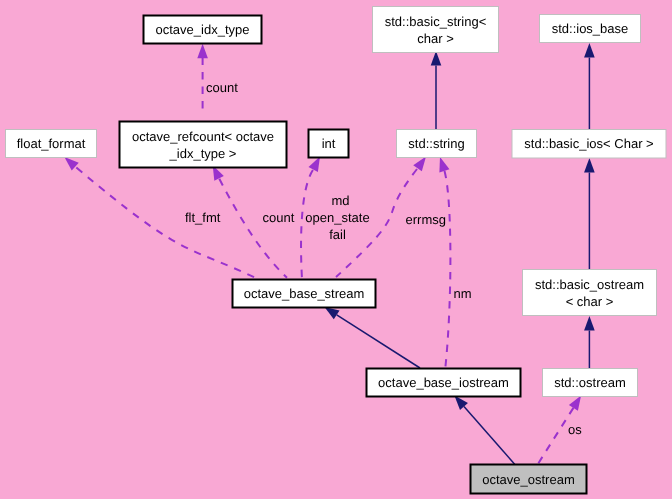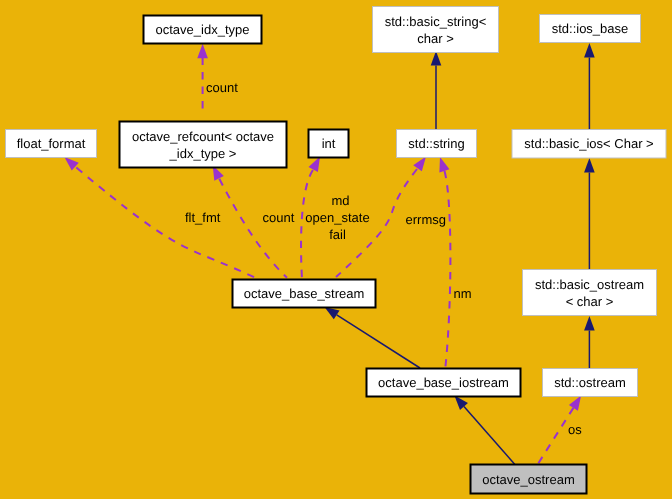--- a/index.html
+++ b/index.html
@@ -1,18 +1,18 @@
 <!DOCTYPE html>
 <html><head>
 <meta charset="utf-8">
 <style>
   html,body{margin:0;padding:0;background:#ffffff;}
   *{-webkit-font-smoothing:antialiased;text-rendering:geometricPrecision;}
   body{width:672px;height:499px;overflow:hidden;font-family:"Liberation Sans",sans-serif;}
-  #diagram{position:relative;width:672px;height:499px;background:#eab308;}
+  #diagram{position:relative;width:672px;height:499px;background:#f9a8d4;}
   svg{display:block;}
   text{font-family:"Liberation Sans",sans-serif;font-size:13px;fill:#000000;}
   .nodelabel{text-anchor:middle;}
   .edgelabel{text-anchor:start;}
 </style>
 </head>
 <body>
 
 <div id="diagram">
 <svg id="graph" width="672" height="499" viewBox="0 0 672 499" xmlns="http://www.w3.org/2000/svg">

